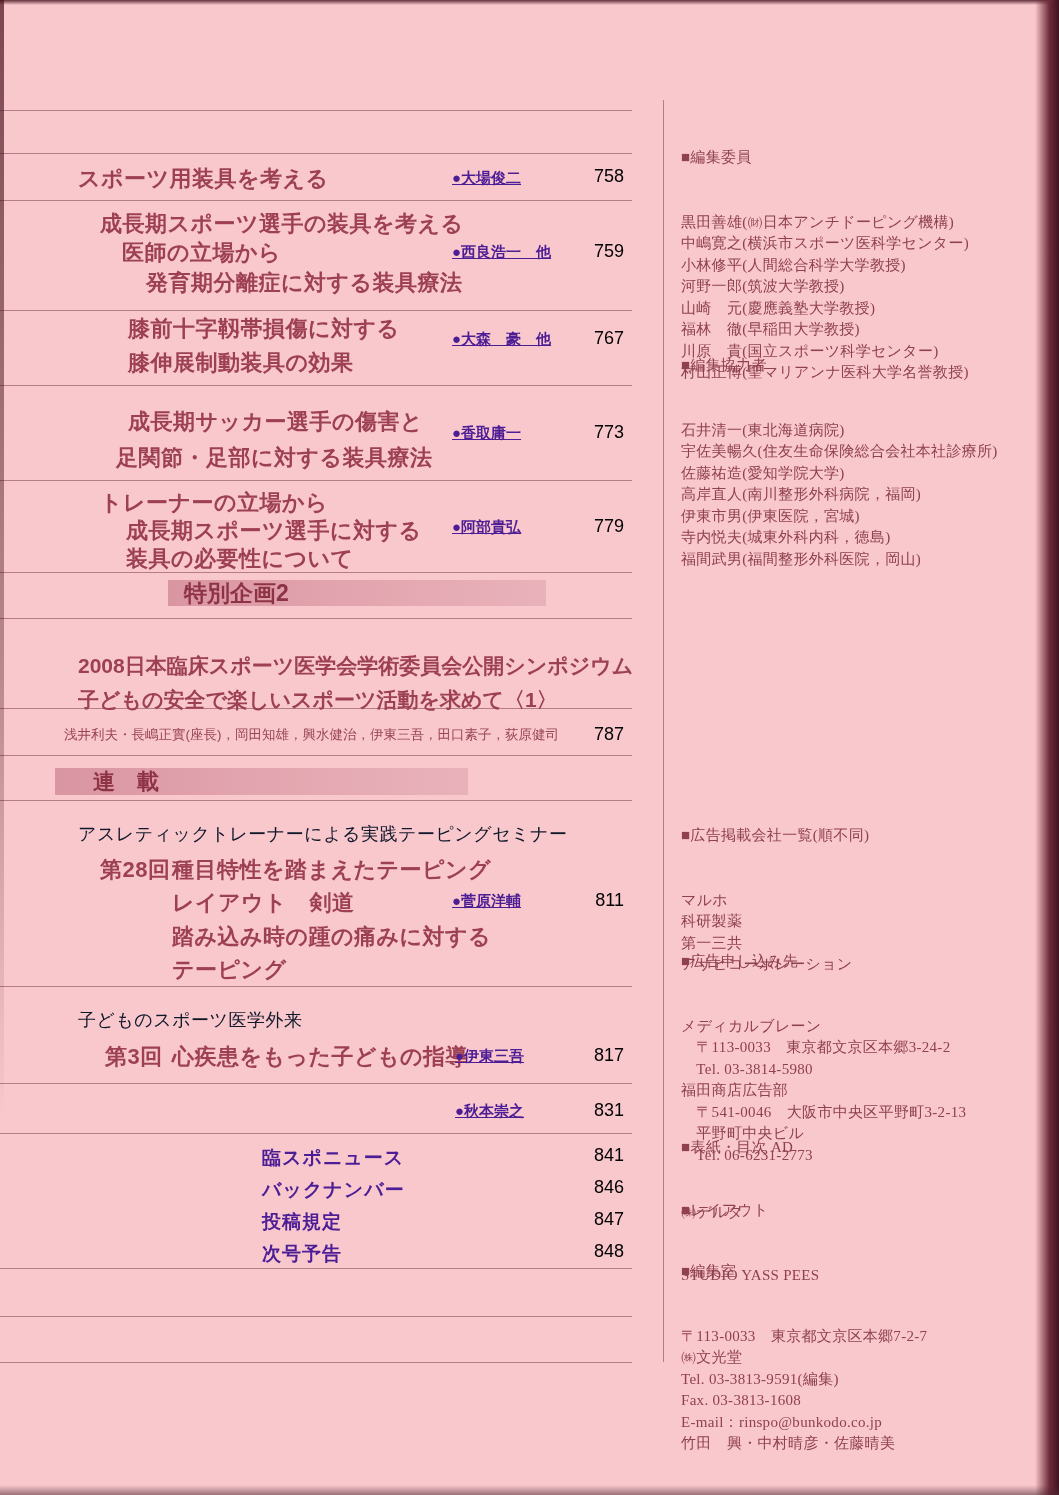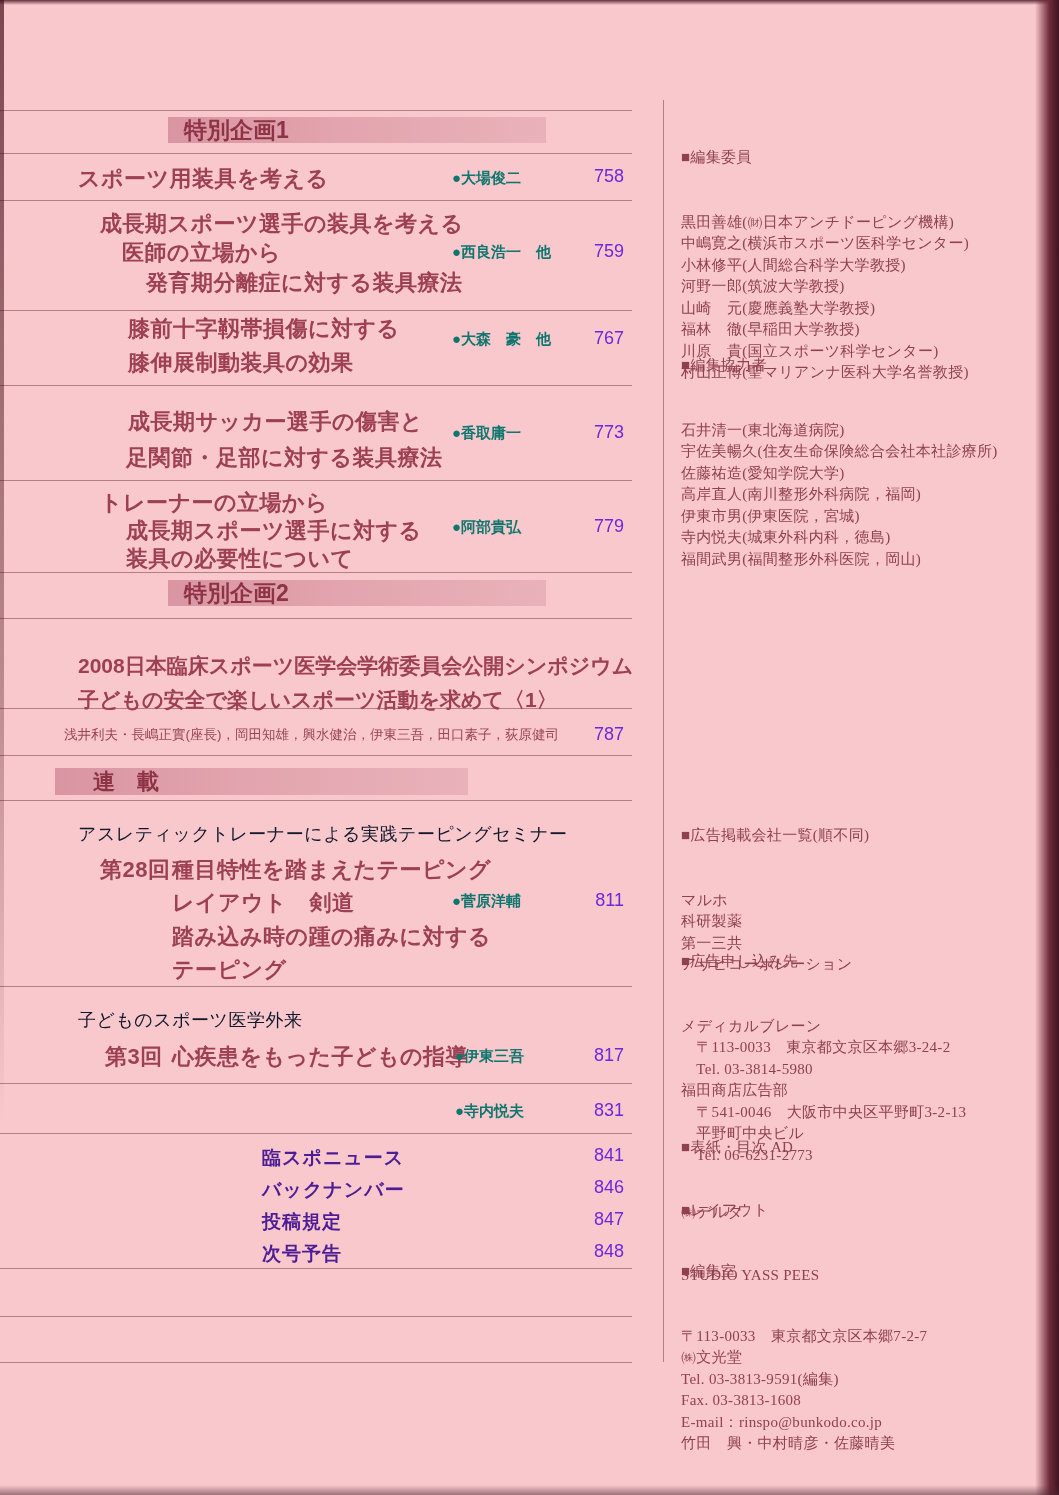--- a/index.html
+++ b/index.html
@@ -33,22 +33,22 @@
   }
   .b1{left:168px;top:117px;width:362px;height:26px;line-height:26px;font-size:23px;padding-left:16px;}
   .b2{left:168px;top:580px;width:362px;height:26px;line-height:26px;font-size:23px;padding-left:16px;}
   .b3{left:55px;top:768px;width:375px;height:27px;line-height:27px;font-size:22px;padding-left:38px;}
   .b4{left:55px;top:1093px;width:385px;height:29px;line-height:29px;font-size:20px;padding-left:38px;letter-spacing:.5px;}
 
   .t{position:absolute;font-weight:700;font-size:22px;color:#9d4053;letter-spacing:.5px;white-space:pre;}
   .t21{font-size:21px;letter-spacing:0;margin-top:16px;}
   .pre{position:absolute;font-size:18px;color:#0f172a;letter-spacing:.5px;white-space:pre;}
   .li{position:absolute;font-size:19px;color:#4c1d95;letter-spacing:1px;white-space:pre;font-weight:bold;}
-  .au{position:absolute;font-size:15px;color:#0f766e;font-weight:700;white-space:pre;}
-  .pg{position:absolute;right:24px;width:70px;text-align:right;font-size:18px;color:#6d28d9;}
+  .au{position:absolute;font-size:15px;color:#4c1d95;font-weight:700;white-space:pre;text-decoration:underline;}
+  .pg{position:absolute;right:24px;width:70px;text-align:right;font-size:18px;color:#000000;}
   .aur{position:absolute;left:64px;top:726px;font-size:13.5px;color:#99united4553;color:#994553;white-space:pre;}
 
   
   .sidebar{position:absolute;left:681px;top:0;width:362px;height:100%;
     font-family:"Liberation Serif", serif;color:#8f414d;}
   .side-sec{position:absolute;left:0;width:362px;font-size:15px;line-height:21.5px;
     white-space:pre;letter-spacing:.3px;}
   .side-sec .heading{font-weight:400;}
   .side-sec:nth-of-type(1){top:104px;}
   .side-sec:nth-of-type(2){top:312px;}
@@ -77,41 +77,40 @@
     <div class="rule" style="top:755px"></div>
     <div class="rule" style="top:800px"></div>
     <div class="rule" style="top:986px"></div>
     <div class="rule" style="top:1083px"></div>
     <div class="rule" style="top:1133px"></div>
     <div class="rule" style="top:1268px"></div>
     <div class="rule" style="top:1316px"></div>
     <div class="rule" style="top:1362px"></div>
     <div class="vrule"></div>
 
-    <div class="banner b1">特別企画1</div>
     <div class="banner b2">特別企画2</div>
     <div class="banner b3">連　載</div>
 
     <div class="t" style="left:78px;top:164px">スポーツ用装具を考える</div>
     <div class="au" style="left:452px;top:169px">●大場俊二</div>
     <div class="pg" style="top:166px">758</div>
 
     <div class="t" style="left:100px;top:209px">成長期スポーツ選手の装具を考える</div>
     <div class="t" style="left:122px;top:238px">医師の立場から</div>
     <div class="t" style="left:146px;top:268px">発育期分離症に対する装具療法</div>
     <div class="au" style="left:452px;top:243px">●西良浩一　他</div>
     <div class="pg" style="top:241px">759</div>
 
     <div class="t" style="left:128px;top:314px">膝前十字靱帯損傷に対する</div>
     <div class="t" style="left:128px;top:348px">膝伸展制動装具の効果</div>
     <div class="au" style="left:452px;top:330px">●大森　豪　他</div>
     <div class="pg" style="top:328px">767</div>
 
     <div class="t" style="left:128px;top:407px">成長期サッカー選手の傷害と</div>
-    <div class="t" style="left:126px;top:443px">足関節・足部に対する装具療法</div>
+    <div class="t" style="left:116px;top:443px">足関節・足部に対する装具療法</div>
     <div class="au" style="left:452px;top:424px">●香取庸一</div>
     <div class="pg" style="top:422px">773</div>
 
     <div class="t" style="left:100px;top:488px">トレーナーの立場から</div>
     <div class="t" style="left:126px;top:516px">成長期スポーツ選手に対する</div>
     <div class="t" style="left:126px;top:544px">装具の必要性について</div>
     <div class="au" style="left:452px;top:518px">●阿部貴弘</div>
     <div class="pg" style="top:516px">779</div>
 
     <div class="t t21" style="left:78px;top:636px">2008日本臨床スポーツ医学会学術委員会公開シンポジウム</div>
@@ -127,21 +126,21 @@
     <div class="t" style="left:172px;top:955px">テーピング</div>
     <div class="au" style="left:452px;top:892px">●菅原洋輔</div>
     <div class="pg" style="top:890px">811</div>
 
     <div class="pre" style="left:78px;top:1008px">子どものスポーツ医学外来</div>
     <div class="t" style="left:105px;top:1042px">第3回</div>
     <div class="t" style="left:172px;top:1042px">心疾患をもった子どもの指導</div>
     <div class="au" style="left:455px;top:1047px">●伊東三吾</div>
     <div class="pg" style="top:1045px">817</div>
 
-    <div class="au" style="left:455px;top:1102px">●寺内悦夫</div>
+    <div class="au" style="left:455px;top:1102px">●秋本崇之</div>
     <div class="pg" style="top:1100px">831</div>
 
     <div class="li" style="left:262px;top:1145px">臨スポニュース</div>
     <div class="pg" style="top:1145px">841</div>
     <div class="li" style="left:262px;top:1177px">バックナンバー</div>
     <div class="pg" style="top:1177px">846</div>
     <div class="li" style="left:262px;top:1209px">投稿規定</div>
     <div class="pg" style="top:1209px">847</div>
     <div class="li" style="left:262px;top:1241px">次号予告</div>
     <div class="pg" style="top:1241px">848</div>

